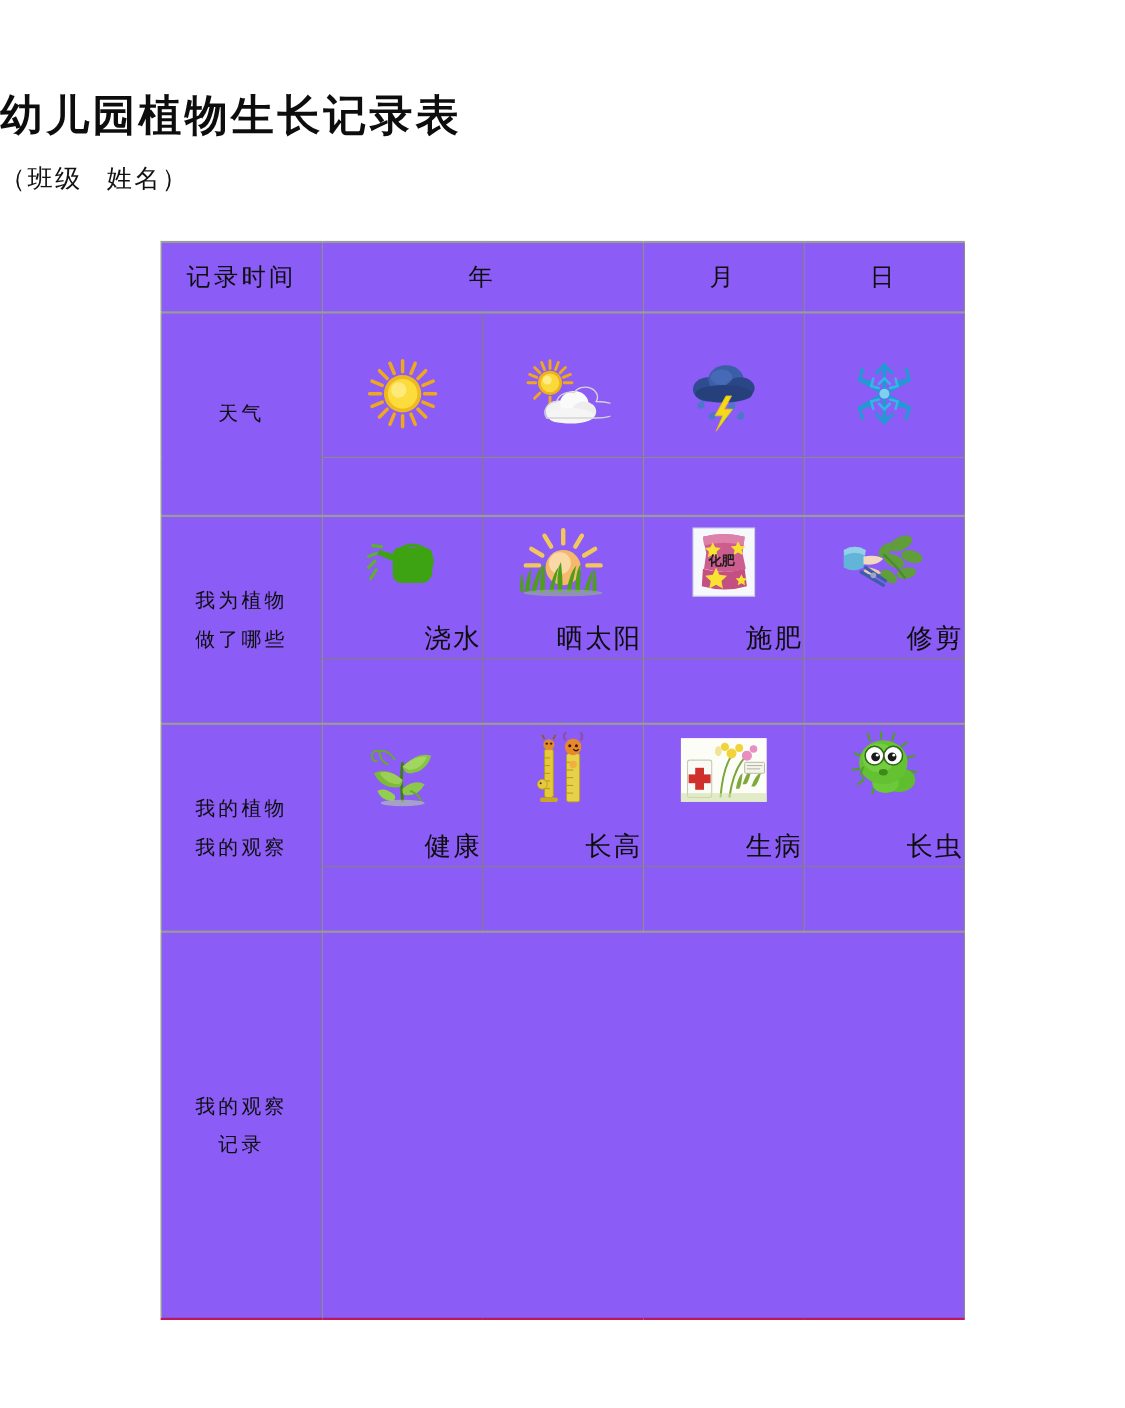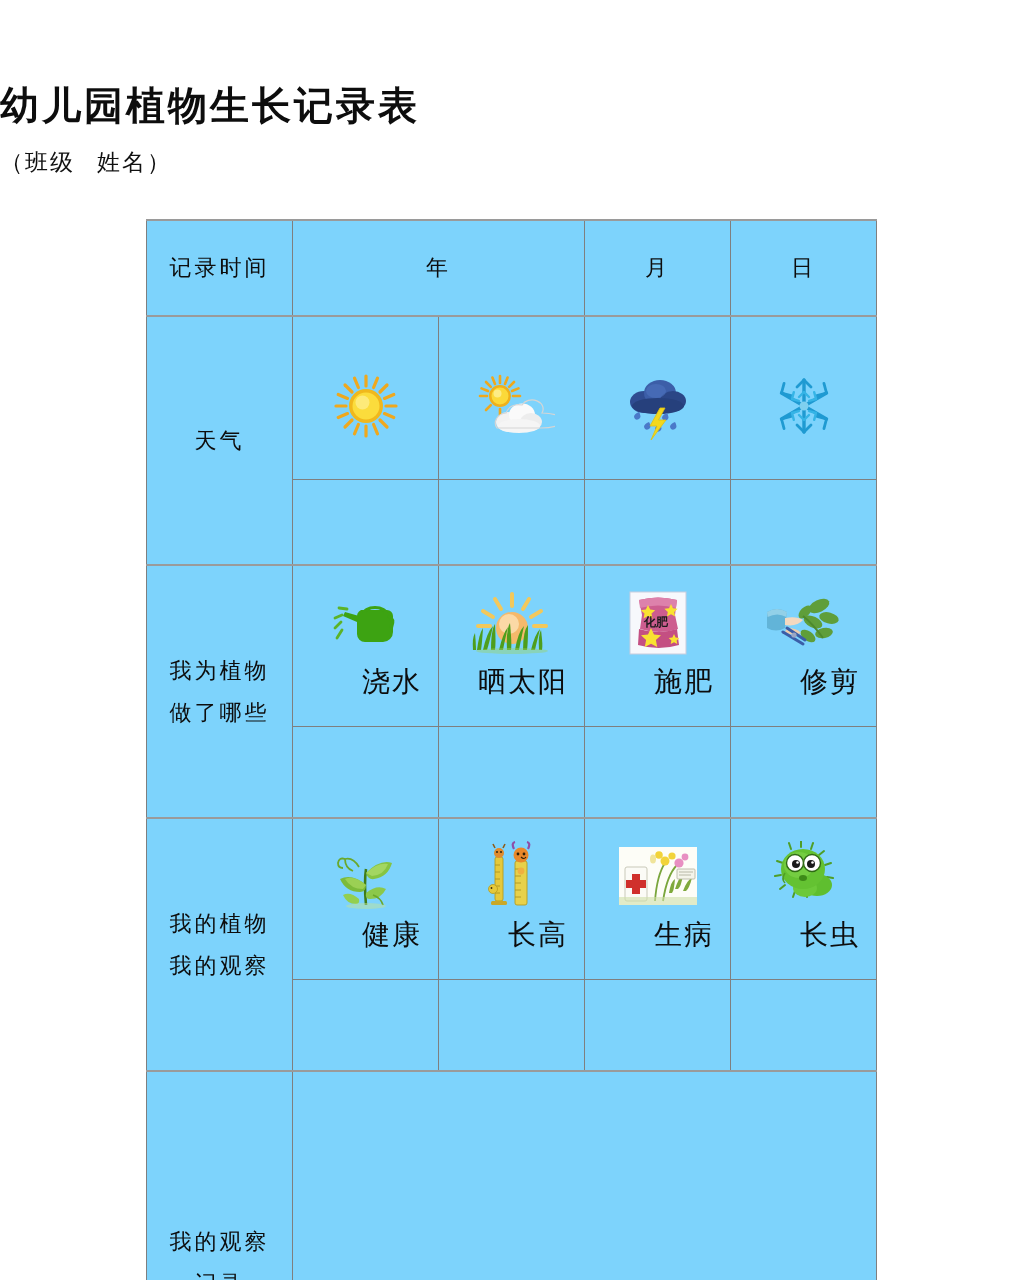--- a/index.html
+++ b/index.html
@@ -53,37 +53,37 @@
   .record-table {
     position: absolute;
     left: 146px;
     top: 219px;
     width: 730px;
     border-collapse: collapse;
     table-layout: fixed;
   }
   .record-table td {
     border: 1px solid #7f7f7f;
-    padding: 16px;
+    padding: 0;
     vertical-align: middle;
     text-align: center;
-    background: #7dd3fc;
+    background: #8b5cf6;
   }
   .record-table .outer-top { border-top: 2px solid #9a9a9a; }
   .record-table .outer-bottom { border-bottom: 2px solid #be185d; }
   .sec-divider-top { border-top: 2px solid #9a9a9a !important; }
 
   .col-label  { width: 146px; }
   .col-a      { width: 146px; }
   .col-b      { width: 146px; }
   .col-c      { width: 146px; }
   .col-d      { width: 146px; }
 
   .row-label {
-    font-size: 22px;
+    font-size: 18px;
     letter-spacing: 3px;
     line-height: 1.9;
     color: #0d0d0d;
     font-family: "Liberation Serif", "DejaVu Serif", serif;
   }
   .header-cell {
     height: 62px;
     font-size: 22px;
     letter-spacing: 3px;
     color: #0d0d0d;
@@ -104,24 +104,24 @@
     height: 100%;
   }
   .icon-art {
     width: 86px;
     height: 70px;
     position: relative;
     display: block;
     margin: 6px auto 0 auto;
   }
   .icon-caption {
-    font-size: 28px;
+    font-size: 24px;
     letter-spacing: 2px;
     color: #0d0d0d;
-    margin-top: 5px;
+    margin-top: 18px;
   }
   .blank-cell { height: 52px; }
   .blank-cell-tall { height: 58px; }
   .notes-cell { height: 350px; }
 
   .weather-icon-cell { height: 130px; vertical-align: top; }
   .weather-icon-cell .icon-art { margin-top: 18px; }
 
   svg { display: block; }
 </style>

